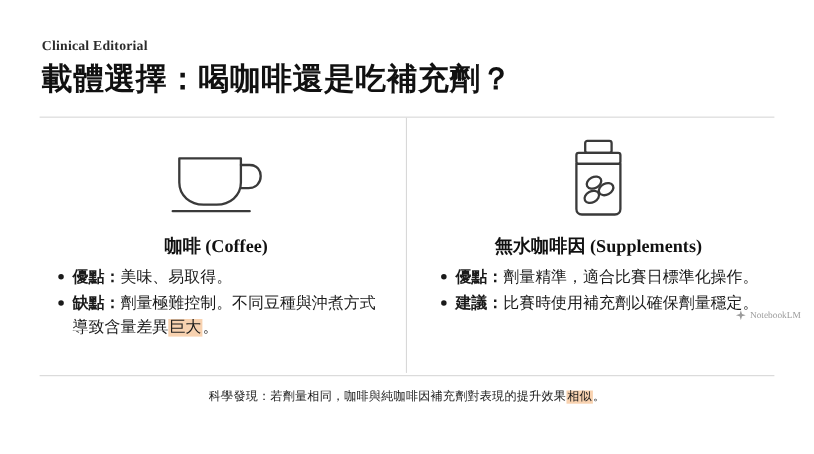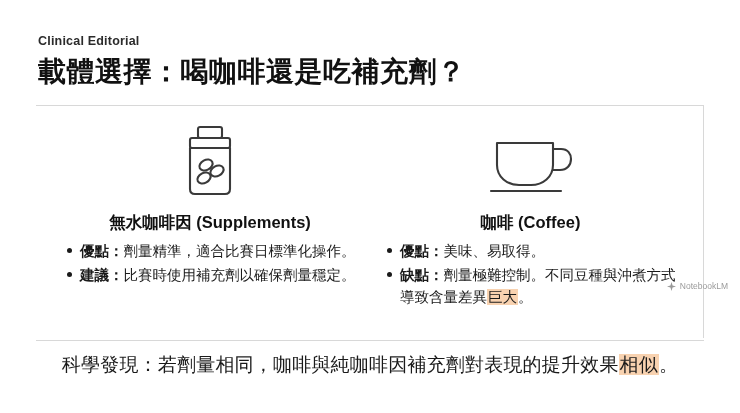--- a/index.html
+++ b/index.html
@@ -14,20 +14,21 @@
     color: #1a1a1a;
     overflow: hidden;
   }
   .slide {
     position: relative;
     width: 740px;
     height: 299px;
     box-sizing: border-box;
     padding: 34px 36px 0 36px;
     background: #ffffff;
+    font-family: Liberation Serif, serif;
   }
   .eyebrow {
     font-size: 12.5px;
     font-weight: bold;
     letter-spacing: 0.2px;
     color: #2b2b2b;
     margin: 0 0 7px 2px;
   }
   .title {
     font-size: 28px;
@@ -100,21 +101,21 @@
   }
   .hl {
     background: #f8d2b0;
     padding: 0 1px;
   }
   .footer-line {
     margin-top: 2px;
   }
   .footer {
     text-align: center;
-    font-size: 19px;
+    font-size: 11px;
     padding: 11px 10px 0 10px;
     color: #1a1a1a;
     letter-spacing: 0.2px;
   }
   .brand {
     position: absolute;
     right: 12px;
     bottom: 8px;
     display: flex;
     align-items: flex-end;
@@ -133,50 +134,50 @@
 
 <div class="slide">
 
   <div class="eyebrow">Clinical Editorial</div>
   <div class="title">載體選擇：喝咖啡還是吃補充劑？</div>
 
   <div class="divider"></div>
 
   <div class="columns">
 
+    <div class="col left">
+      <div class="icon-wrap">
+        <svg width="96" height="76" viewBox="0 0 96 76" fill="none" stroke="#3a3a3a" stroke-width="2.1" stroke-linecap="round" stroke-linejoin="round">
+          <path d="M14 20 H70 V42 C70 54 60 62 48 62 H36 C24 62 14 54 14 42 Z"></path>
+          <path d="M70 26 H78 C85 26 88 31 88 36 C88 42 84 47 77 47 H70"></path>
+          <line x1="8" y1="68" x2="78" y2="68"></line>
+        </svg>
+      </div>
+      <div class="col-title">咖啡 (Coffee)</div>
+      <ul class="bullets">
+        <li><span class="lbl">優點：</span><span>美味、易取得。</span></li>
+        <li><span class="lbl">缺點：</span><span>劑量極難控制。不同豆種與沖煮方式導致含量差異</span><span class="hl">巨大</span><span>。</span></li>
+      </ul>
+    </div>
+
     <div class="col right">
       <div class="icon-wrap">
         <svg width="96" height="76" viewBox="0 0 96 76" fill="none" stroke="#3a3a3a" stroke-width="2.1" stroke-linecap="round" stroke-linejoin="round">
           <rect x="36" y="4" width="24" height="11" rx="2"></rect>
           <rect x="28" y="15" width="40" height="10" rx="2"></rect>
           <path d="M28 25 H68 V66 C68 69 66 71 63 71 H33 C30 71 28 69 28 66 Z"></path>
           <ellipse cx="44" cy="42" rx="7" ry="5" transform="rotate(-28 44 42)"></ellipse>
           <ellipse cx="55" cy="48" rx="7" ry="5" transform="rotate(-28 55 48)"></ellipse>
           <ellipse cx="42" cy="55" rx="7" ry="5" transform="rotate(-28 42 55)"></ellipse>
         </svg>
       </div>
       <div class="col-title">無水咖啡因 (Supplements)</div>
       <ul class="bullets">
         <li><span class="lbl">優點：</span><span>劑量精準，適合比賽日標準化操作。</span></li>
         <li><span class="lbl">建議：</span><span>比賽時使用補充劑以確保劑量穩定。</span></li>
-      </ul>
-    </div>
-
-    <div class="col left">
-      <div class="icon-wrap">
-        <svg width="96" height="76" viewBox="0 0 96 76" fill="none" stroke="#3a3a3a" stroke-width="2.1" stroke-linecap="round" stroke-linejoin="round">
-          <path d="M14 20 H70 V42 C70 54 60 62 48 62 H36 C24 62 14 54 14 42 Z"></path>
-          <path d="M70 26 H78 C85 26 88 31 88 36 C88 42 84 47 77 47 H70"></path>
-          <line x1="8" y1="68" x2="78" y2="68"></line>
-        </svg>
-      </div>
-      <div class="col-title">咖啡 (Coffee)</div>
-      <ul class="bullets">
-        <li><span class="lbl">優點：</span><span>美味、易取得。</span></li>
-        <li><span class="lbl">缺點：</span><span>劑量極難控制。不同豆種與沖煮方式導致含量差異</span><span class="hl">巨大</span><span>。</span></li>
       </ul>
     </div>
 
   </div>
 
   <div class="divider footer-line"></div>
 
   <div class="footer">
     <span>科學發現：若劑量相同，咖啡與純咖啡因補充劑對表現的提升效果</span><span class="hl">相似</span><span>。</span>
   </div>

